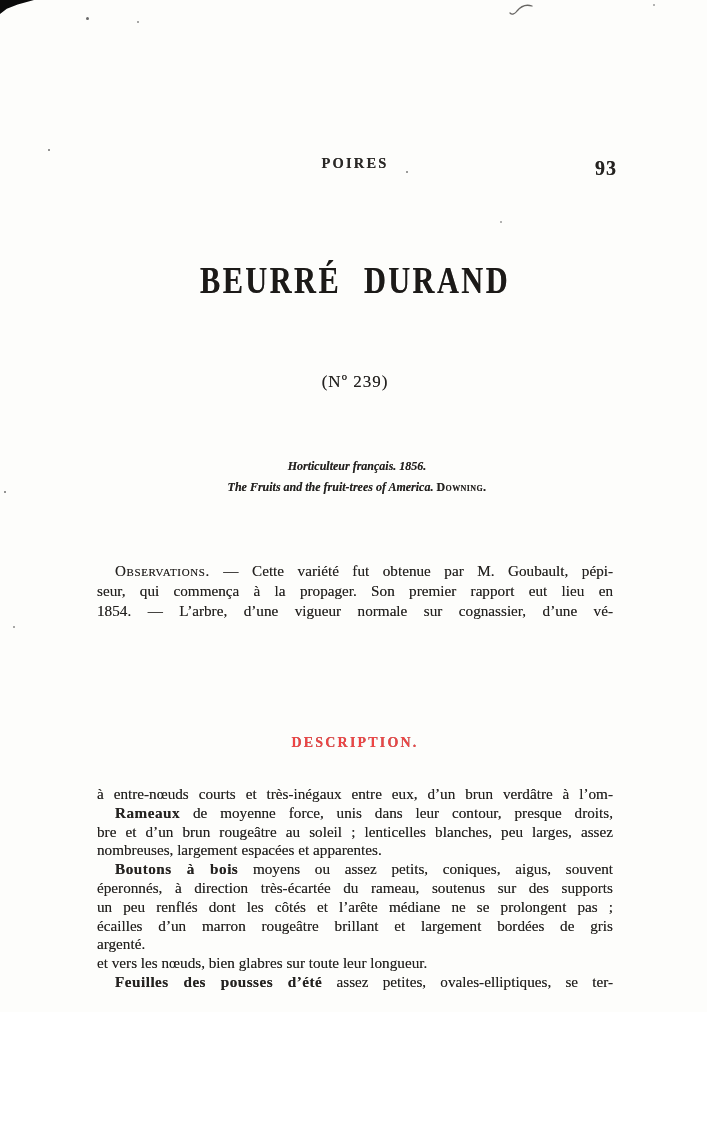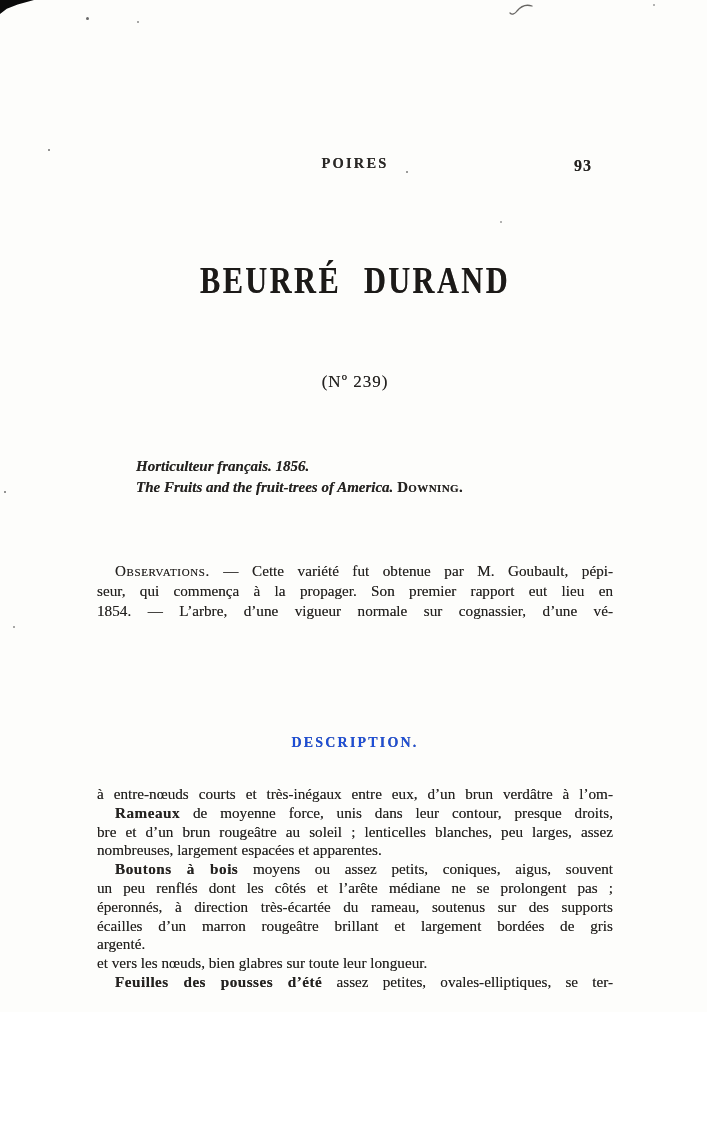--- a/index.html
+++ b/index.html
@@ -19,44 +19,44 @@
     position:absolute; left:0; top:0; width:34px; height:14px; background:#0b0b0b;
     clip-path:polygon(0 0, 100% 0, 52% 32%, 20% 62%, 0 100%);
   }
   .pen-mark { position:absolute; left:508px; top:2px; opacity:.85; }
   .speck { position:absolute; border-radius:50%; }
 
   .running-header {
     top:155px; text-align:center; font-size:14.5px; font-weight:bold;
     letter-spacing:2.2px; color:#2a2826;
   }
-  .page-number { left:574px; top:157px; font-size:16px; font-weight:bold; letter-spacing:1px; }
+  .page-number { left:595px; top:157px; font-size:20px; font-weight:bold; letter-spacing:1px; }
 
   .title {
     top:258px; text-align:center; font-size:38px; font-weight:bold;
     letter-spacing:3px; word-spacing:16px; white-space:nowrap;
     transform:scaleX(0.8); transform-origin:50% 50%; color:#1c1a18;
   }
   .variety-number { top:372px; text-align:center; font-size:17px; letter-spacing:1px; }
 
-  .references { top:456px; left:136px; width:490px; font-size:15px; line-height:21.4px; }
+  .references { top:456px; left:112px; width:490px; font-size:12px; line-height:21.4px;text-align:center; }
   .ref .it { font-style:italic; font-weight:bold; }
   .sc { font-variant:small-caps; font-weight:bold; letter-spacing:.4px; }
 
   .para-block { font-size:15.2px; }
   .observations { top:561px; line-height:20.2px; }
   .desc-block   { top:785px; line-height:18.8px; }
 
   .line { text-align:justify; text-align-last:justify; }
   .line.first { text-indent:18px; }
   .line.end { text-align-last:left; }
   .lead { font-weight:bold; letter-spacing:.5px; }
   .obs-lead { font-variant:small-caps; font-weight:normal; letter-spacing:.6px; }
 
-  .desc-heading { top:735px; text-align:center; font-size:14px; letter-spacing:2.2px; font-weight:bold; color:#1d4ed8; }
+  .desc-heading { top:735px; text-align:center; font-size:14px; letter-spacing:2.2px; font-weight:bold; color:#ef4444; }
 </style>
 </head>
 <body>
 
 <div class="page">
 
   <div class="corner-artifact"></div>
 
   <svg class="pen-mark" width="26" height="14" viewBox="0 0 26 14">
     <path d="M2 11 C4 13 7 12 9 9 C13 4 18 2 24 4" stroke="#4d4b48" fill="none" stroke-width="1.3" stroke-linecap="round"></path>
@@ -109,22 +109,22 @@
 
     <div class="para">
       <div class="line">à entre-nœuds courts et très-inégaux entre eux, d’un brun verdâtre à l’om-</div>
       <div class="line first"><b class="lead">Rameaux</b><span> de moyenne force, unis dans leur contour, presque droits,</span></div>
       <div class="line">bre et d’un brun rougeâtre au soleil ; lenticelles blanches, peu larges, assez</div>
       <div class="line end">nombreuses, largement espacées et apparentes.</div>
     </div>
 
     <div class="para">
       <div class="line first"><b class="lead">Boutons à bois</b><span> moyens ou assez petits, coniques, aigus, souvent</span></div>
+      <div class="line">éperonnés, à direction très-écartée du rameau, soutenus sur des supports</div>
       <div class="line">un peu renflés dont les côtés et l’arête médiane ne se prolongent pas ;</div>
-      <div class="line">éperonnés, à direction très-écartée du rameau, soutenus sur des supports</div>
       <div class="line">écailles d’un marron rougeâtre brillant et largement bordées de gris</div>
       <div class="line end">argenté.</div>
     </div>
 
     <div class="para">
       <div class="line end">et vers les nœuds, bien glabres sur toute leur longueur.</div>
     </div>
 
     <div class="para">
       <div class="line first"><b class="lead">Feuilles des pousses d’été</b><span> assez petites, ovales-elliptiques, se ter-</span></div>

